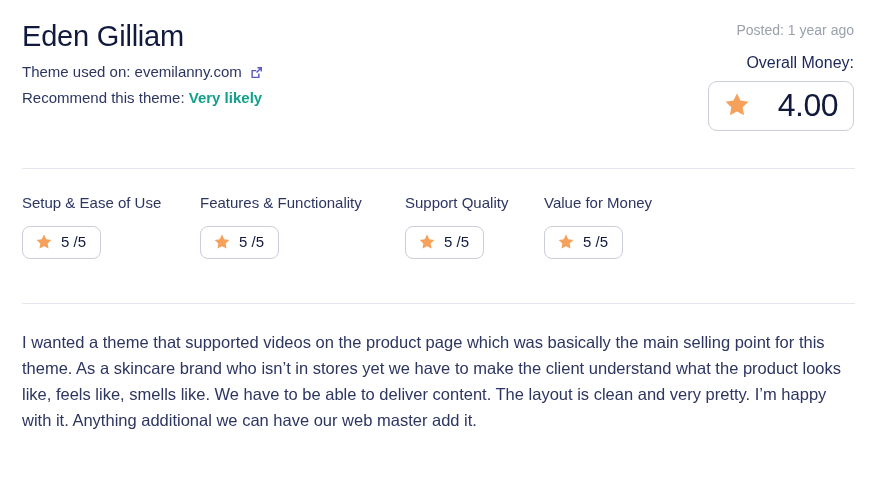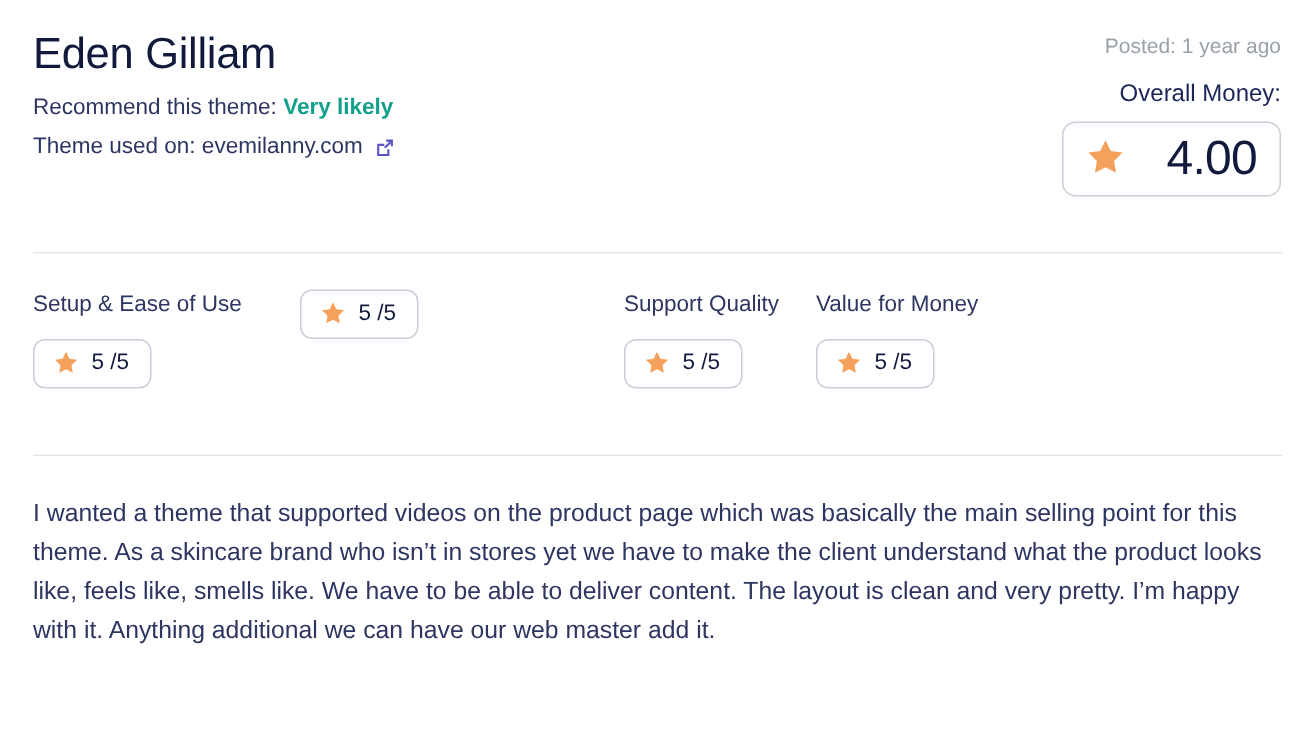--- a/index.html
+++ b/index.html
@@ -135,21 +135,21 @@
     padding-top: 24px;
     box-sizing: border-box;
   }
 
   .category {
     position: absolute;
     top: 24px;
   }
   .category-0 { left: 22px; }
   .category-1 { left: 200px; }
-  .category-2 { left: 416px; }
+  .category-2 { left: 405px; }
   .category-3 { left: 544px; }
 
   .category-label {
     font-size: 15px;
     line-height: 20px;
     color: #2d3561;
     white-space: pre;
     margin-bottom: 13px;
   }
 
@@ -201,34 +201,34 @@
 <body>
 
 <div class="review-card">
 
   <div class="header">
 
     <div class="header-left">
       <h1 class="reviewer-name">Eden Gilliam</h1>
 
       <div class="meta-line">
-        <span class="meta-label">Recommend this theme: </span>
-        <span class="recommend-value">Very likely</span>
-      </div>
-
-      <div class="meta-line">
         <span class="meta-label">Theme used on: </span>
         <span class="theme-site">evemilanny.com</span>
         <span class="external-link-icon">
           <svg width="15" height="15" viewBox="0 0 16 16" aria-hidden="true">
             <path d="M2.6 5.2h5.1v1.5H4.1v5.7h5.7V9.0h1.5v4.9H2.6z" fill="#5b54c4"></path>
             <path d="M9.0 2.2h4.8v4.8h-1.5V4.75L8.55 8.45 7.5 7.4l3.7-3.7H9.0z" fill="#5b54c4"></path>
           </svg>
         </span>
       </div>
+
+      <div class="meta-line">
+        <span class="meta-label">Recommend this theme: </span>
+        <span class="recommend-value">Very likely</span>
+      </div>
     </div>
 
     <div class="header-right">
       <div class="posted-text">Posted: 1 year ago</div>
       <div class="overall-rating-label">Overall Money:</div>
       <div class="overall-rating-badge">
         <span class="star-icon">
           <svg width="28" height="28" viewBox="0 0 24 24" aria-hidden="true">
             <path d="M12 2.1l3.02 6.12 6.76.98-4.89 4.77 1.15 6.73L12 17.52l-6.04 3.18 1.15-6.73L2.22 9.2l6.76-.98z" fill="#f5a15c"></path>
           </svg>
@@ -249,20 +249,21 @@
         <span class="star-icon">
           <svg width="18" height="18" viewBox="0 0 24 24" aria-hidden="true">
             <path d="M12 2.1l3.02 6.12 6.76.98-4.89 4.77 1.15 6.73L12 17.52l-6.04 3.18 1.15-6.73L2.22 9.2l6.76-.98z" fill="#f5a15c"></path>
           </svg>
         </span>
         <span class="score-value">5 /5</span>
       </div>
     </div>
 
     <div class="category category-1">
+      <div class="category-label">Features &amp; Functionality</div>
       <div class="score-badge">
         <span class="star-icon">
           <svg width="18" height="18" viewBox="0 0 24 24" aria-hidden="true">
             <path d="M12 2.1l3.02 6.12 6.76.98-4.89 4.77 1.15 6.73L12 17.52l-6.04 3.18 1.15-6.73L2.22 9.2l6.76-.98z" fill="#f5a15c"></path>
           </svg>
         </span>
         <span class="score-value">5 /5</span>
       </div>
     </div>
 

